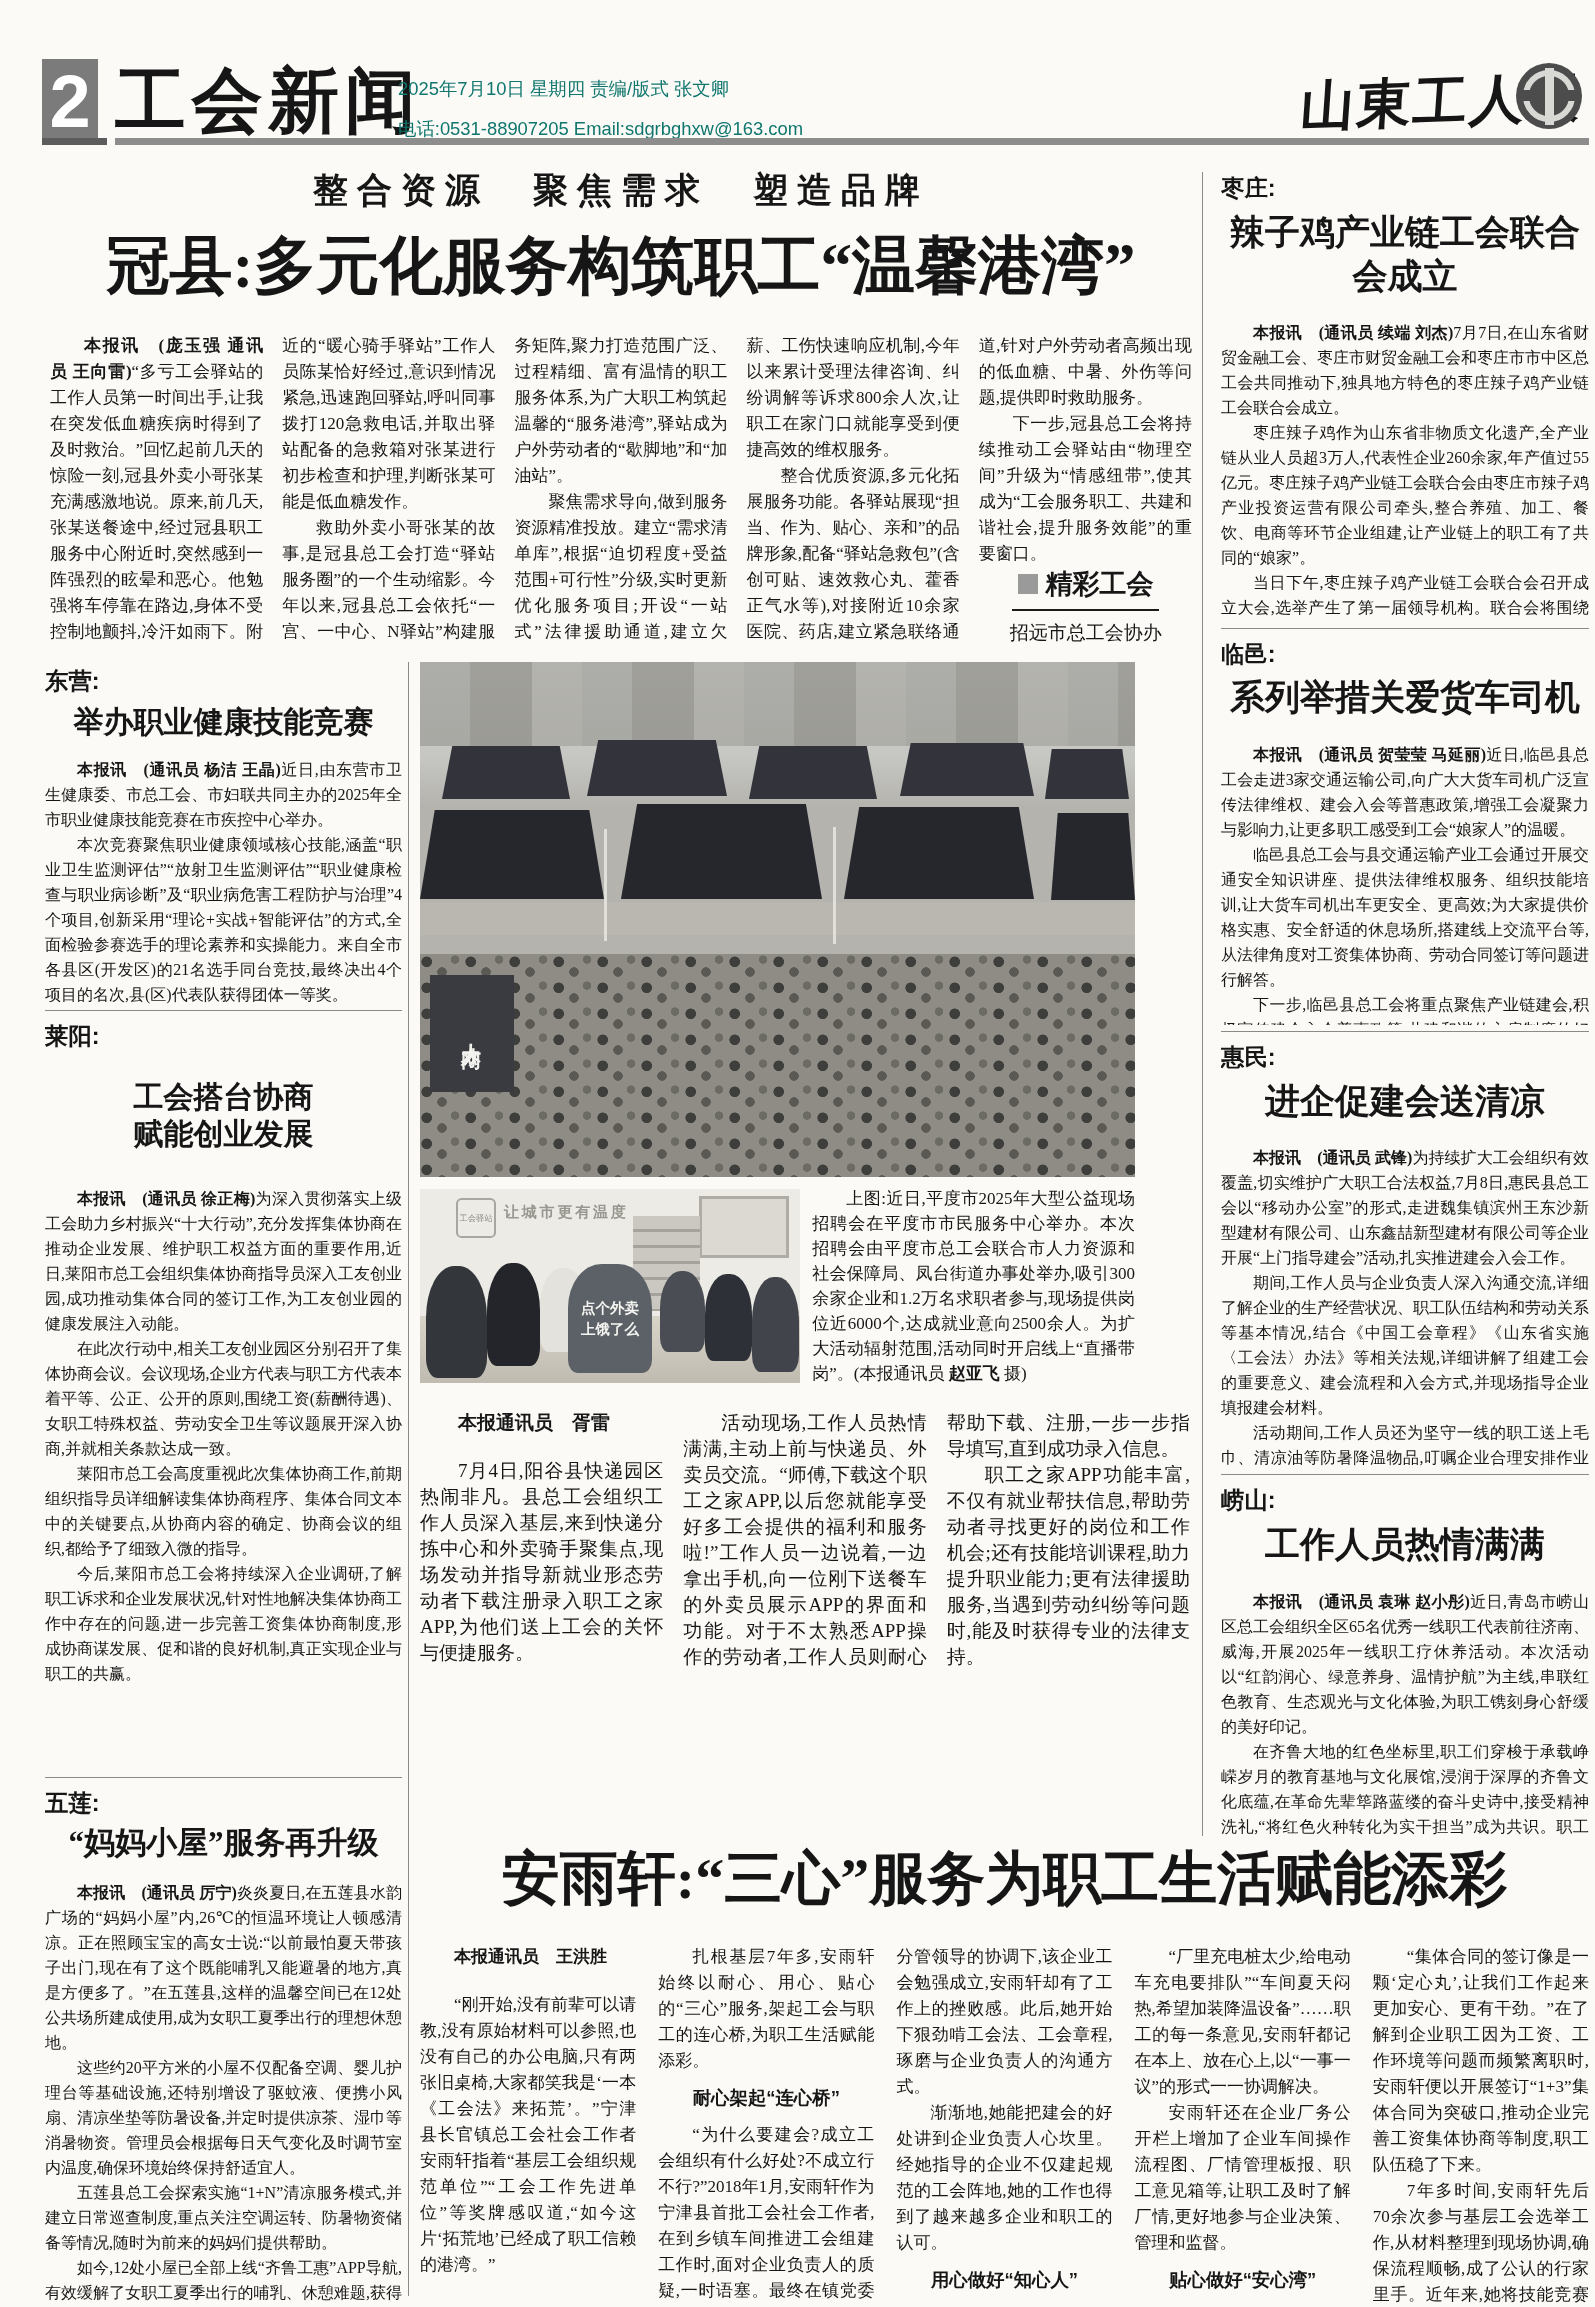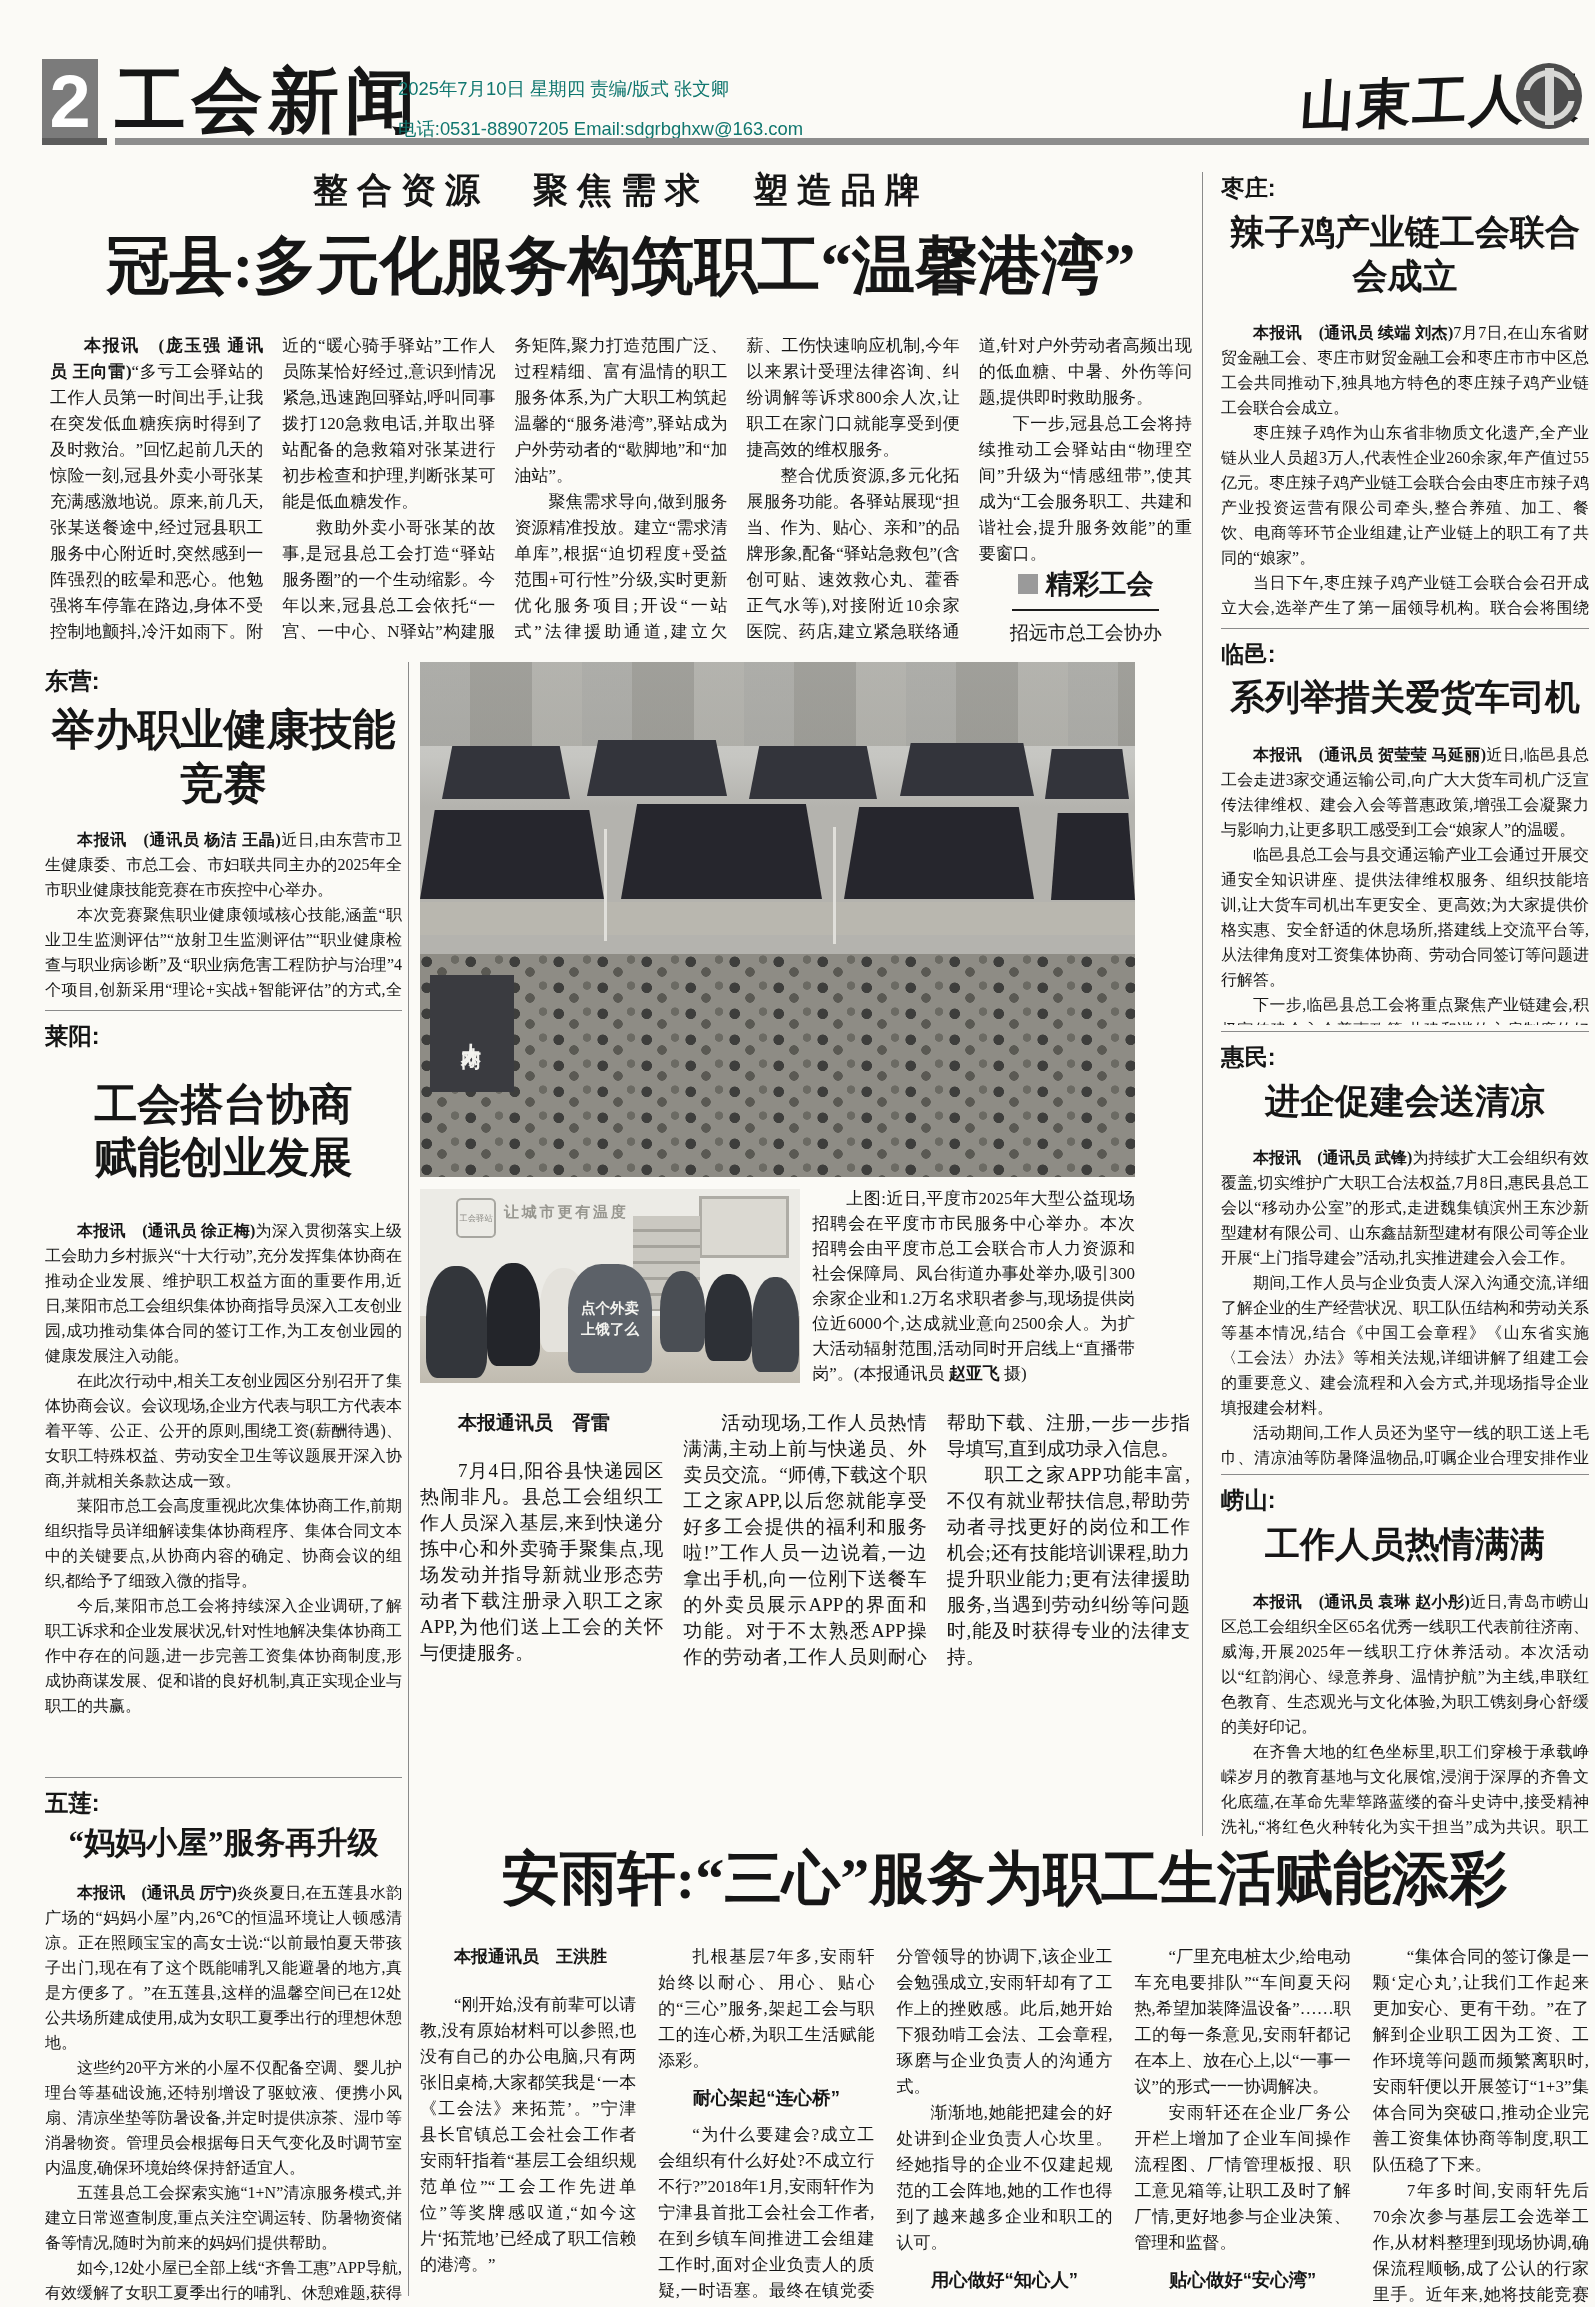--- a/index.html
+++ b/index.html
@@ -46,21 +46,21 @@
   .v-left{left:408px;top:662px;height:1634px;}
   .v-right{left:1202px;top:172px;height:1664px;}
   .divider{height:1.1px;background:#8a8a8a;margin:5.6px 0;}
 
   .left-col{position:absolute;left:45px;top:662px;width:357px;height:1634px;}
   .right-col{position:absolute;left:1221px;top:169px;width:368px;height:1669px;}
   .art{overflow:hidden;}
   .region{font-size:23.4px;font-weight:bold;font-family:"Liberation Sans",sans-serif;margin:3.3px 0 5.6px;}
   .art-headline{text-align:center;font-weight:900;font-family:"Liberation Serif",serif;line-height:1.25;}
   .hl:empty{display:none;}
-  .left-col .art-headline{font-size:43px;}
+  .left-col .art-headline{font-size:30px;}
   .right-col .art-headline{font-size:35px;}
   .art-body{margin-top:17px;font-size:16px;line-height:25px;text-align:justify;}
   .art-laiyang .art-headline{margin:26px 0 33px;}
   .art-dongying .art-headline{margin:5.6px 0 14.5px;}
   .art-wulian .art-headline{margin:4.5px 0 11px;}
   .right-col .art-headline{margin:6.7px 0 22px;}
 
   
   .center{position:absolute;left:420px;top:662px;width:770px;}
   .photo-top{position:relative;width:715px;height:515px;background:linear-gradient(#d2d2cf 0,#c6c6c2 95px,#b4b3ae 145px);overflow:hidden;}

